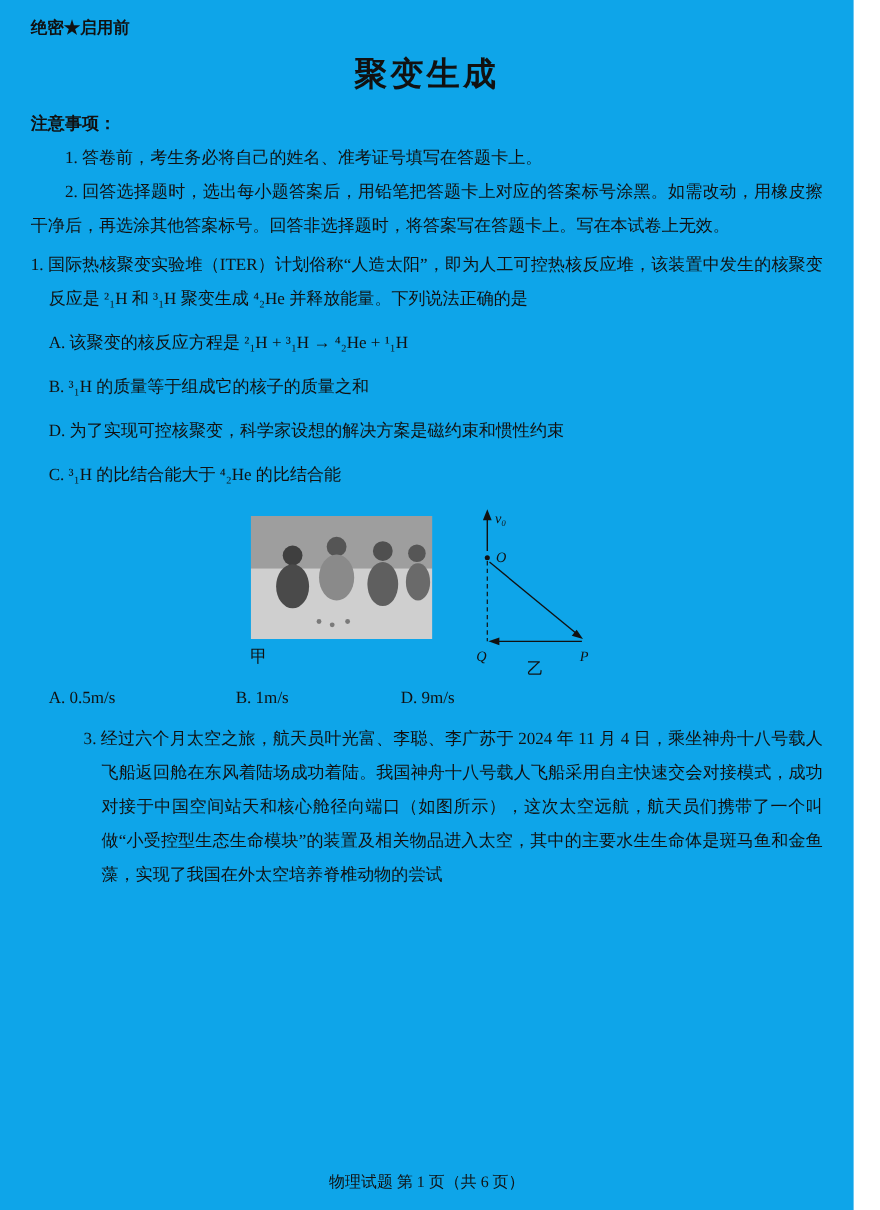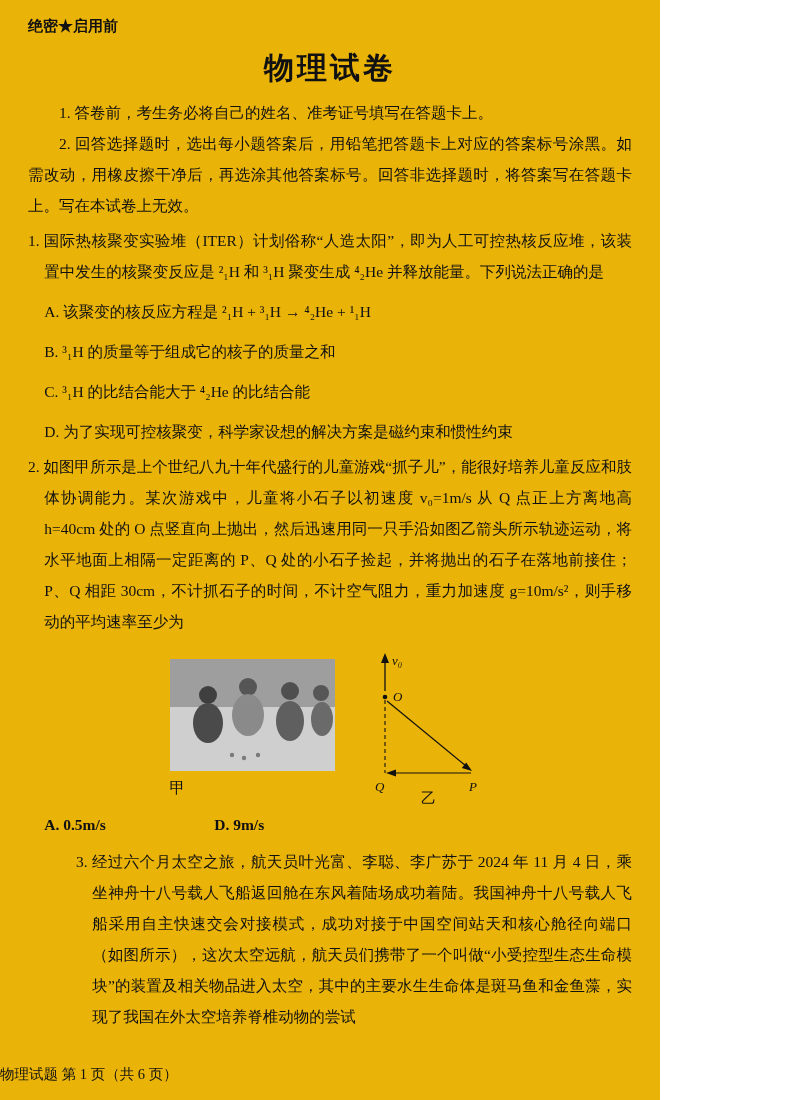--- a/index.html
+++ b/index.html
@@ -2,25 +2,25 @@
 <html><head>
 <meta charset="utf-8">
 <style>
   html, body {
     margin: 0;
     padding: 0;
     background: #ffffff;
   }
   .page {
     position: relative;
-    width: 660px;
+    width: 776px;
     height: 1100px;
     box-sizing: border-box;
     padding: 16px 28px;
-    background: #eab308;
+    background: #0ea5e9;
     color: #111111;
     font-family: "Liberation Serif", "DejaVu Serif", serif;
     font-size: 15.5px;
     overflow: hidden;
   }
   .classification {
     font-weight: bold;
     font-size: 15px;
     line-height: 1.4;
   }
@@ -66,28 +66,28 @@
     flex-direction: column;
   }
   .fig-photo-block { margin-top: 14px; }
   .fig-label { margin-top: 6px; line-height: 1.4; }
   .opt-row {
     display: grid;
     grid-template-columns: 170px 150px 150px auto;
     margin-left: 1.05em;
     margin-top: 2px;
     line-height: 2.0;
-    font-weight: bold;
   }
   .q3 { margin-top: 6px; margin-left: 48px; }
   .footer {
     position: absolute;
     left: 0;
     right: 0;
     bottom: 16px;
+    text-align: center;
     font-size: 14.5px;
     color: #111111;
   }
   svg text {
     font-family: "Liberation Serif", "DejaVu Serif", serif;
   }
   svg .pt-label {
     font-style: italic;
     font-size: 13px;
     fill: #111;
@@ -97,36 +97,36 @@
     fill: #111;
   }
 </style>
 </head>
 <body>
 
 <div class="page">
 
   <div class="classification">绝密★启用前</div>
 
-  <h1 class="title">物理试卷</h1>
+  <h1 class="title">聚变生成</h1>
 
+  <div class="notice-heading">注意事项：</div>
   <p class="indent">1. 答卷前，考生务必将自己的姓名、准考证号填写在答题卡上。</p>
   <p class="indent">2. 回答选择题时，选出每小题答案后，用铅笔把答题卡上对应的答案标号涂黑。如需改动，用橡皮擦干净后，再选涂其他答案标号。回答非选择题时，将答案写在答题卡上。写在本试卷上无效。</p>
 
 
   <div>
     <p class="q">1. 国际热核聚变实验堆（ITER）计划俗称“人造太阳”，即为人工可控热核反应堆，该装置中发生的核聚变反应是 ²₁H 和 ³₁H 聚变生成 ⁴₂He 并释放能量。下列说法正确的是</p>
     <p class="opt">A. 该聚变的核反应方程是 ²₁H + ³₁H → ⁴₂He + ¹₁H</p>
     <p class="opt">B. ³₁H 的质量等于组成它的核子的质量之和</p>
+    <p class="opt">D. 为了实现可控核聚变，科学家设想的解决方案是磁约束和惯性约束</p>
     <p class="opt">C. ³₁H 的比结合能大于 ⁴₂He 的比结合能</p>
-    <p class="opt">D. 为了实现可控核聚变，科学家设想的解决方案是磁约束和惯性约束</p>
   </div>
 
   <div>
-    <p class="q">2. 如图甲所示是上个世纪八九十年代盛行的儿童游戏“抓子儿”，能很好培养儿童反应和肢体协调能力。某次游戏中，儿童将小石子以初速度 v₀=1m/s 从 Q 点正上方离地高 h=40cm 处的 O 点竖直向上抛出，然后迅速用同一只手沿如图乙箭头所示轨迹运动，将水平地面上相隔一定距离的 P、Q 处的小石子捡起，并将抛出的石子在落地前接住；P、Q 相距 30cm，不计抓石子的时间，不计空气阻力，重力加速度 g=10m/s²，则手移动的平均速率至少为</p>
 
     <div class="figures">
 
       <div class="fig-block fig-photo-block">
         <svg width="165" height="112" viewBox="0 0 165 112">
           <rect x="0" y="0" width="165" height="112" fill="#bfbfbf"></rect>
           <rect x="0" y="0" width="165" height="48" fill="#9e9e9e"></rect>
           <rect x="0" y="48" width="165" height="64" fill="#cfcfcf"></rect>
 
           <circle cx="38" cy="36" r="9" fill="#3f3f3f"></circle>
@@ -165,20 +165,21 @@
           <text x="6" y="146" class="pt-label">Q</text>
           <text x="100" y="146" class="pt-label">P</text>
           <text x="52" y="158" class="cn-label">乙</text>
         </svg>
       </div>
 
     </div>
 
     <div class="opt-row">
       <span>A.  0.5m/s</span>
+      <span>B.  1m/s</span>
       <span>D.  9m/s</span>
     </div>
   </div>
 
   <div>
     <p class="q q3">3. 经过六个月太空之旅，航天员叶光富、李聪、李广苏于 2024 年 11 月 4 日，乘坐神舟十八号载人飞船返回舱在东风着陆场成功着陆。我国神舟十八号载人飞船采用自主快速交会对接模式，成功对接于中国空间站天和核心舱径向端口（如图所示），这次太空远航，航天员们携带了一个叫做“小受控型生态生命模块”的装置及相关物品进入太空，其中的主要水生生命体是斑马鱼和金鱼藻，实现了我国在外太空培养脊椎动物的尝试</p>
   </div>
 
   <div class="footer">物理试题 第 1 页（共 6 页）</div>
 

